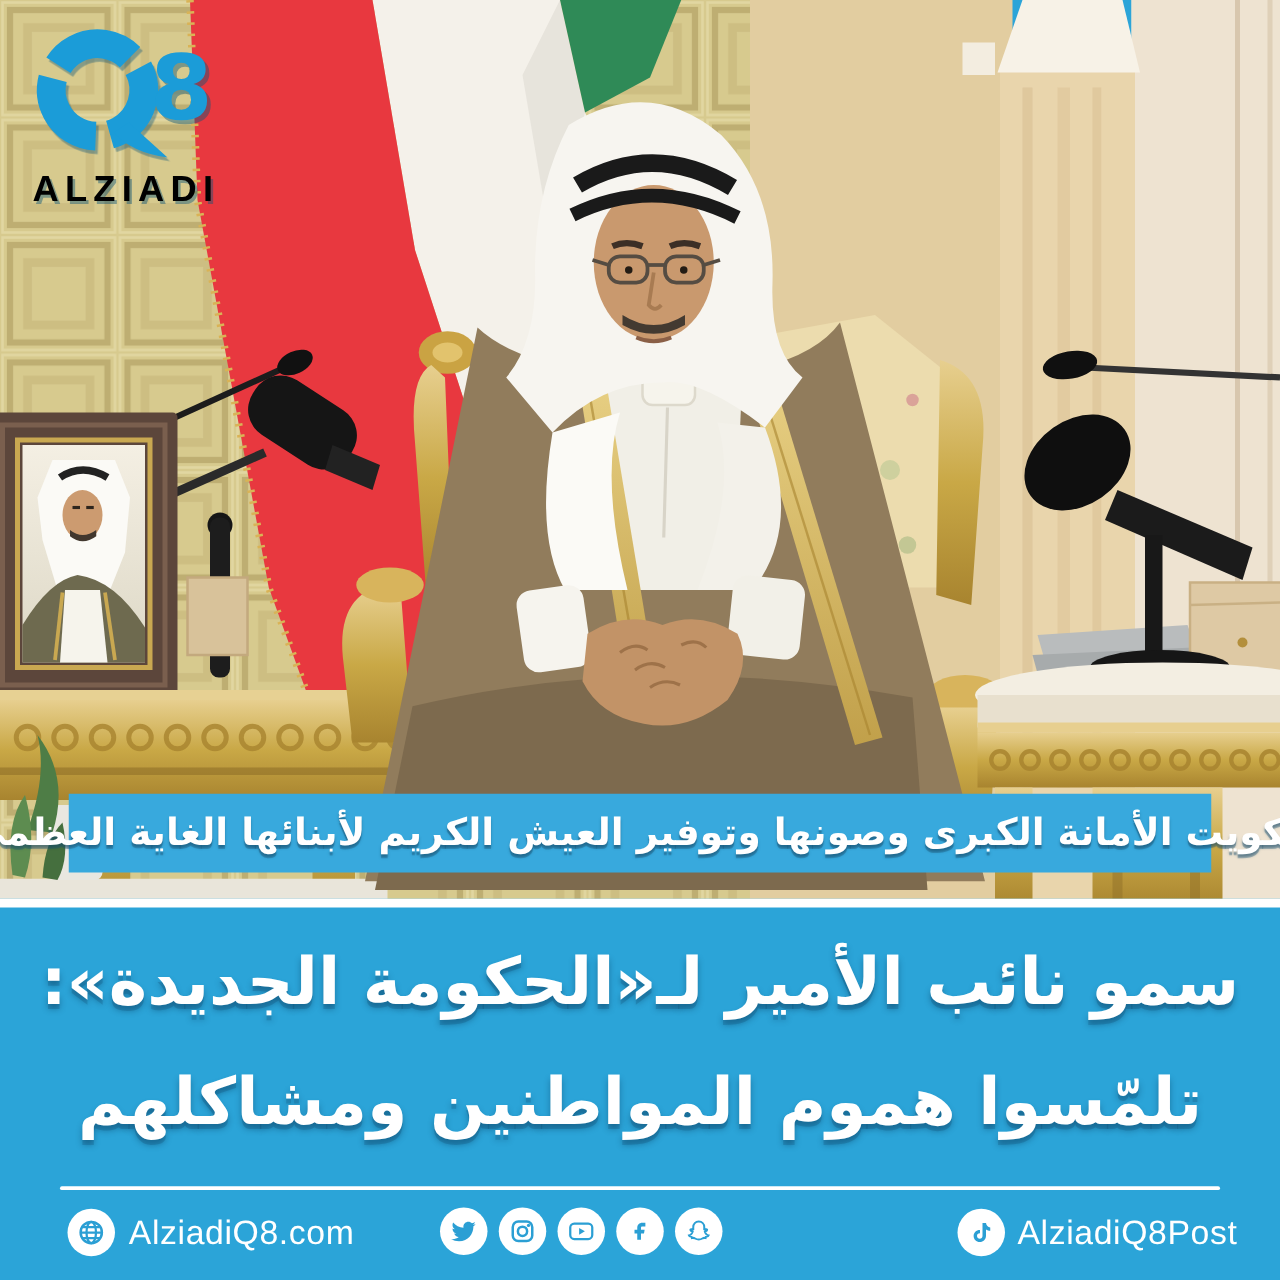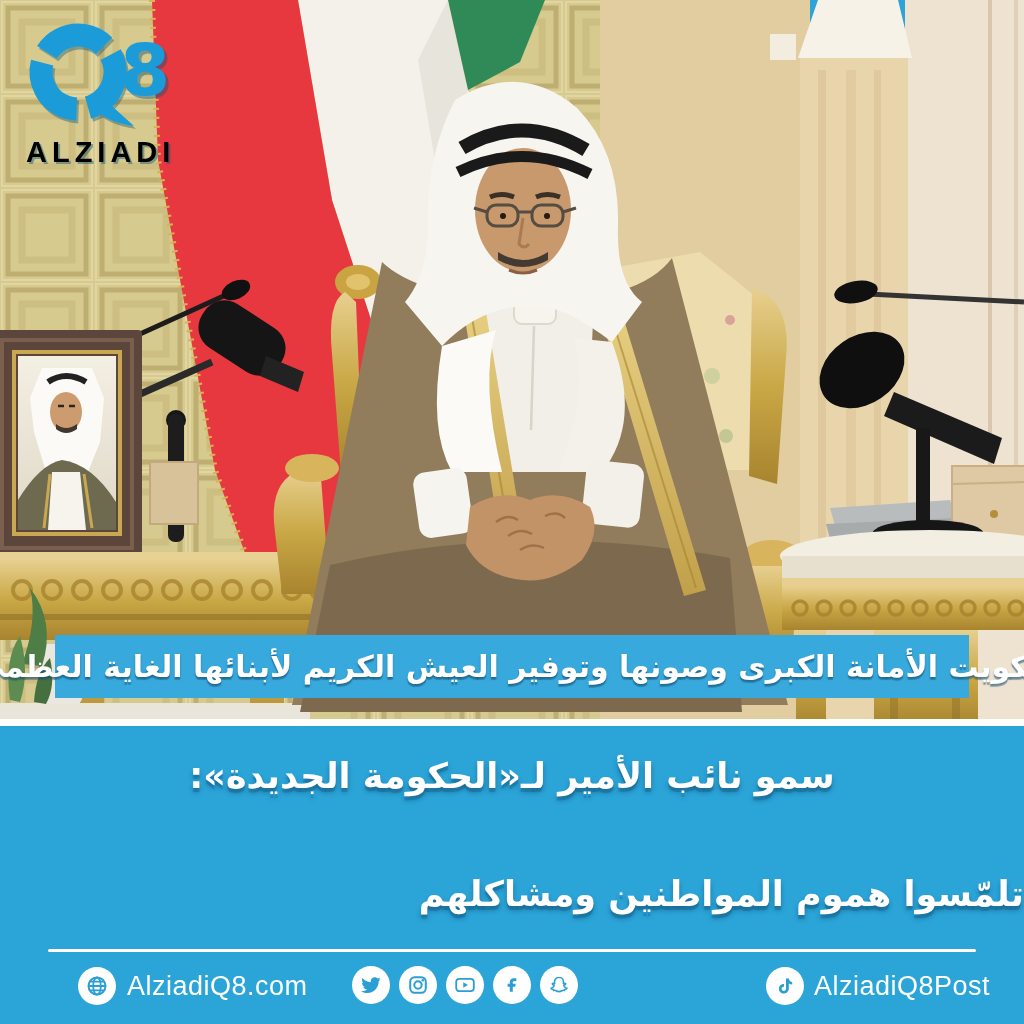--- a/index.html
+++ b/index.html
@@ -7,27 +7,27 @@
   .photo{position:absolute;top:0;left:0;width:1024px;height:727px;}
   
   .logo{position:absolute;top:14px;left:20px;width:210px;height:170px;color:#1b9cd8;}
   .logo svg{filter:drop-shadow(2px 3px 0 rgba(16,86,120,.4));}
   .logo .eight{position:absolute;top:14px;left:100px;font-size:72px;font-weight:bold;color:#1b9cd8;text-shadow:3px 3px 0 rgba(16,86,120,.45);}
   .logo .wordmark{position:absolute;top:122px;left:6px;font-size:29px;font-weight:bold;letter-spacing:5px;color:#000000;text-shadow:2px 2px 0 rgba(16,86,120,.45);font-family:"Liberation Sans",sans-serif;}
   
   .banner-top{position:absolute;left:55px;top:635px;width:914px;height:63px;background:#38a9dd;display:flex;align-items:center;justify-content:center;direction:rtl;}
   .banner-top span{color:#fff;font-weight:bold;font-size:30px;white-space:nowrap;text-shadow:0 2px 2px rgba(20,70,100,.5),0 3px 0 rgba(25,85,120,.3);}
   .bottom{position:absolute;left:0;top:719px;width:1024px;height:305px;background:#2ba4d8;border-top:7px solid #ffffff;box-sizing:content-box;}
-  .headline{position:absolute;left:0;width:1024px;text-align:center;direction:rtl;color:#fff;font-weight:bold;font-size:35px;text-shadow:0 4px 5px rgba(0,45,75,.38),0 4px 0 rgba(22,95,135,.3);white-space:nowrap;}
-  .hl1{top:30px;} .hl2{top:148px;text-align:right;}
+  .headline{position:absolute;left:0;width:1024px;text-align:center;direction:rtl;color:#fff;font-weight:bold;font-size:52px;text-shadow:0 4px 5px rgba(0,45,75,.38),0 4px 0 rgba(22,95,135,.3);white-space:nowrap;}
+  .hl1{top:30px;} .hl2{top:126px;}
   .divider{position:absolute;left:48px;top:223px;width:928px;height:3px;background:#fff;border-radius:2px;}
   
   .footer{position:absolute;left:0;top:240px;width:1024px;height:46px;color:#fff;font-family:"Liberation Sans",sans-serif;}
   .fgroup{position:absolute;display:flex;align-items:center;gap:11px;}
-  .fg-web{left:78px;} .fg-social{left:352px;gap:9px;} .fg-tiktok{right:34px;gap:10px;}
+  .fg-web{left:54px;} .fg-social{left:352px;gap:9px;} .fg-tiktok{right:34px;gap:10px;}
   .ftext{font-size:27px;line-height:40px;letter-spacing:.5px;}
   .circ{width:38px;height:38px;border-radius:50%;background:#fff;display:flex;align-items:center;justify-content:center;flex:0 0 auto;}
   .circ svg{display:block;}
   .sp{margin-left:3px;}
 </style>
 </head>
 <body>
 
 <div class="poster">
 

